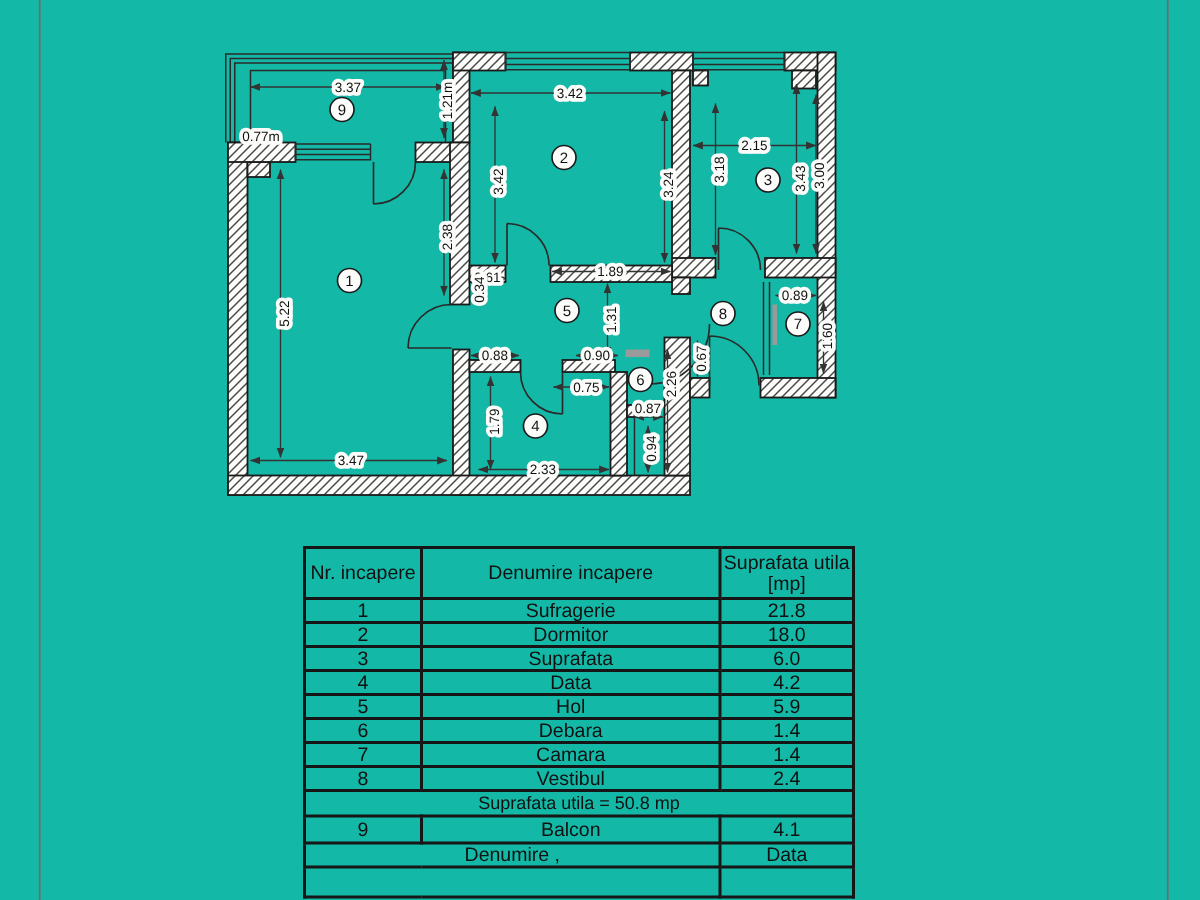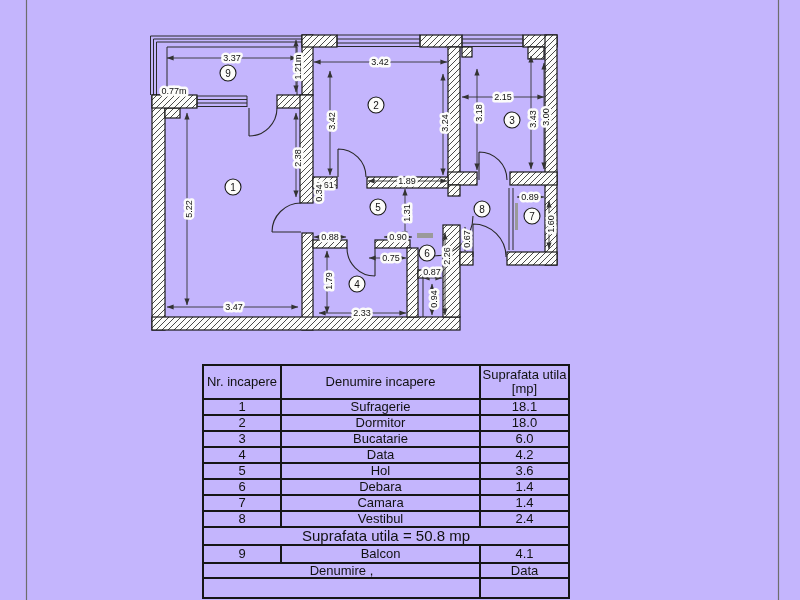--- a/index.html
+++ b/index.html
@@ -1,16 +1,16 @@
 <!DOCTYPE html>
 <html><head>
 <meta charset="utf-8">
 <style>
   html,body{margin:0;padding:0;background:#e9e9e9;}
-  .page{position:relative;width:800px;height:600px;background:#c4b5fd;overflow:hidden;
+  .page{position:relative;width:800px;height:600px;background:#14b8a6;overflow:hidden;
         font-family:"Liberation Sans",sans-serif;color:#111;}
   svg.plan{position:absolute;left:0;top:0;}
   .wall{fill:url(#hatch);stroke:#1a1a1a;stroke-width:1.2;}
   .thin{stroke:#2a2a2a;stroke-width:1;fill:none;}
   .arc{stroke:#2a2a2a;stroke-width:1.1;fill:none;}
   .dim{stroke:#333;stroke-width:0.9;fill:none;
        marker-start:url(#arr);marker-end:url(#arr);}
   .dimtxt{font-family:"Liberation Sans",sans-serif;font-size:9px;fill:#111;text-anchor:middle;
           paint-order:stroke;stroke:#fcfcfa;stroke-width:5px;stroke-linejoin:round;}
   .roomc{fill:#fcfcfa;stroke:#1a1a1a;stroke-width:1.1;}
@@ -18,21 +18,21 @@
   .gbar{fill:#9a9a9a;}
   .rule{stroke:#6d6d6d;stroke-width:1.2;}
 
   table.rooms{position:absolute;left:202px;top:364px;width:366px;
               border-collapse:collapse;table-layout:fixed;}
   table.rooms td,table.rooms th{border:2px solid #161616;padding:0;margin:0;
               font-weight:normal;text-align:center;font-size:13px;line-height:1.05;
               overflow:hidden;white-space:nowrap;}
   tr.hdr td{height:32px;font-size:13px;}
   tr.data td{height:14px;}
-  tr.merged td{height:15px;font-size:15px;}
+  tr.merged td{height:15px;font-size:12px;}
   tr.balc td{height:16px;}
   tr.foot td{height:13px;}
   tr.empty td{height:18px;}
   td.lft{text-align:left;padding-left:42px;}
 </style>
 </head>
 <body>
 
 <div class="page">
 
@@ -204,41 +204,41 @@
       <td>Nr. incapere</td>
       <td>Denumire incapere</td>
       <td>
         <div>Suprafata utila</div>
         <div>[mp]</div>
       </td>
     </tr>
     <tr class="data">
       <td>1</td>
       <td>Sufragerie</td>
-      <td>18.1</td>
+      <td>21.8</td>
     </tr>
     <tr class="data">
       <td>2</td>
       <td>Dormitor</td>
       <td>18.0</td>
     </tr>
     <tr class="data">
       <td>3</td>
-      <td>Bucatarie</td>
+      <td>Suprafata</td>
       <td>6.0</td>
     </tr>
     <tr class="data">
       <td>4</td>
       <td>Data</td>
       <td>4.2</td>
     </tr>
     <tr class="data">
       <td>5</td>
       <td>Hol</td>
-      <td>3.6</td>
+      <td>5.9</td>
     </tr>
     <tr class="data">
       <td>6</td>
       <td>Debara</td>
       <td>1.4</td>
     </tr>
     <tr class="data">
       <td>7</td>
       <td>Camara</td>
       <td>1.4</td>

